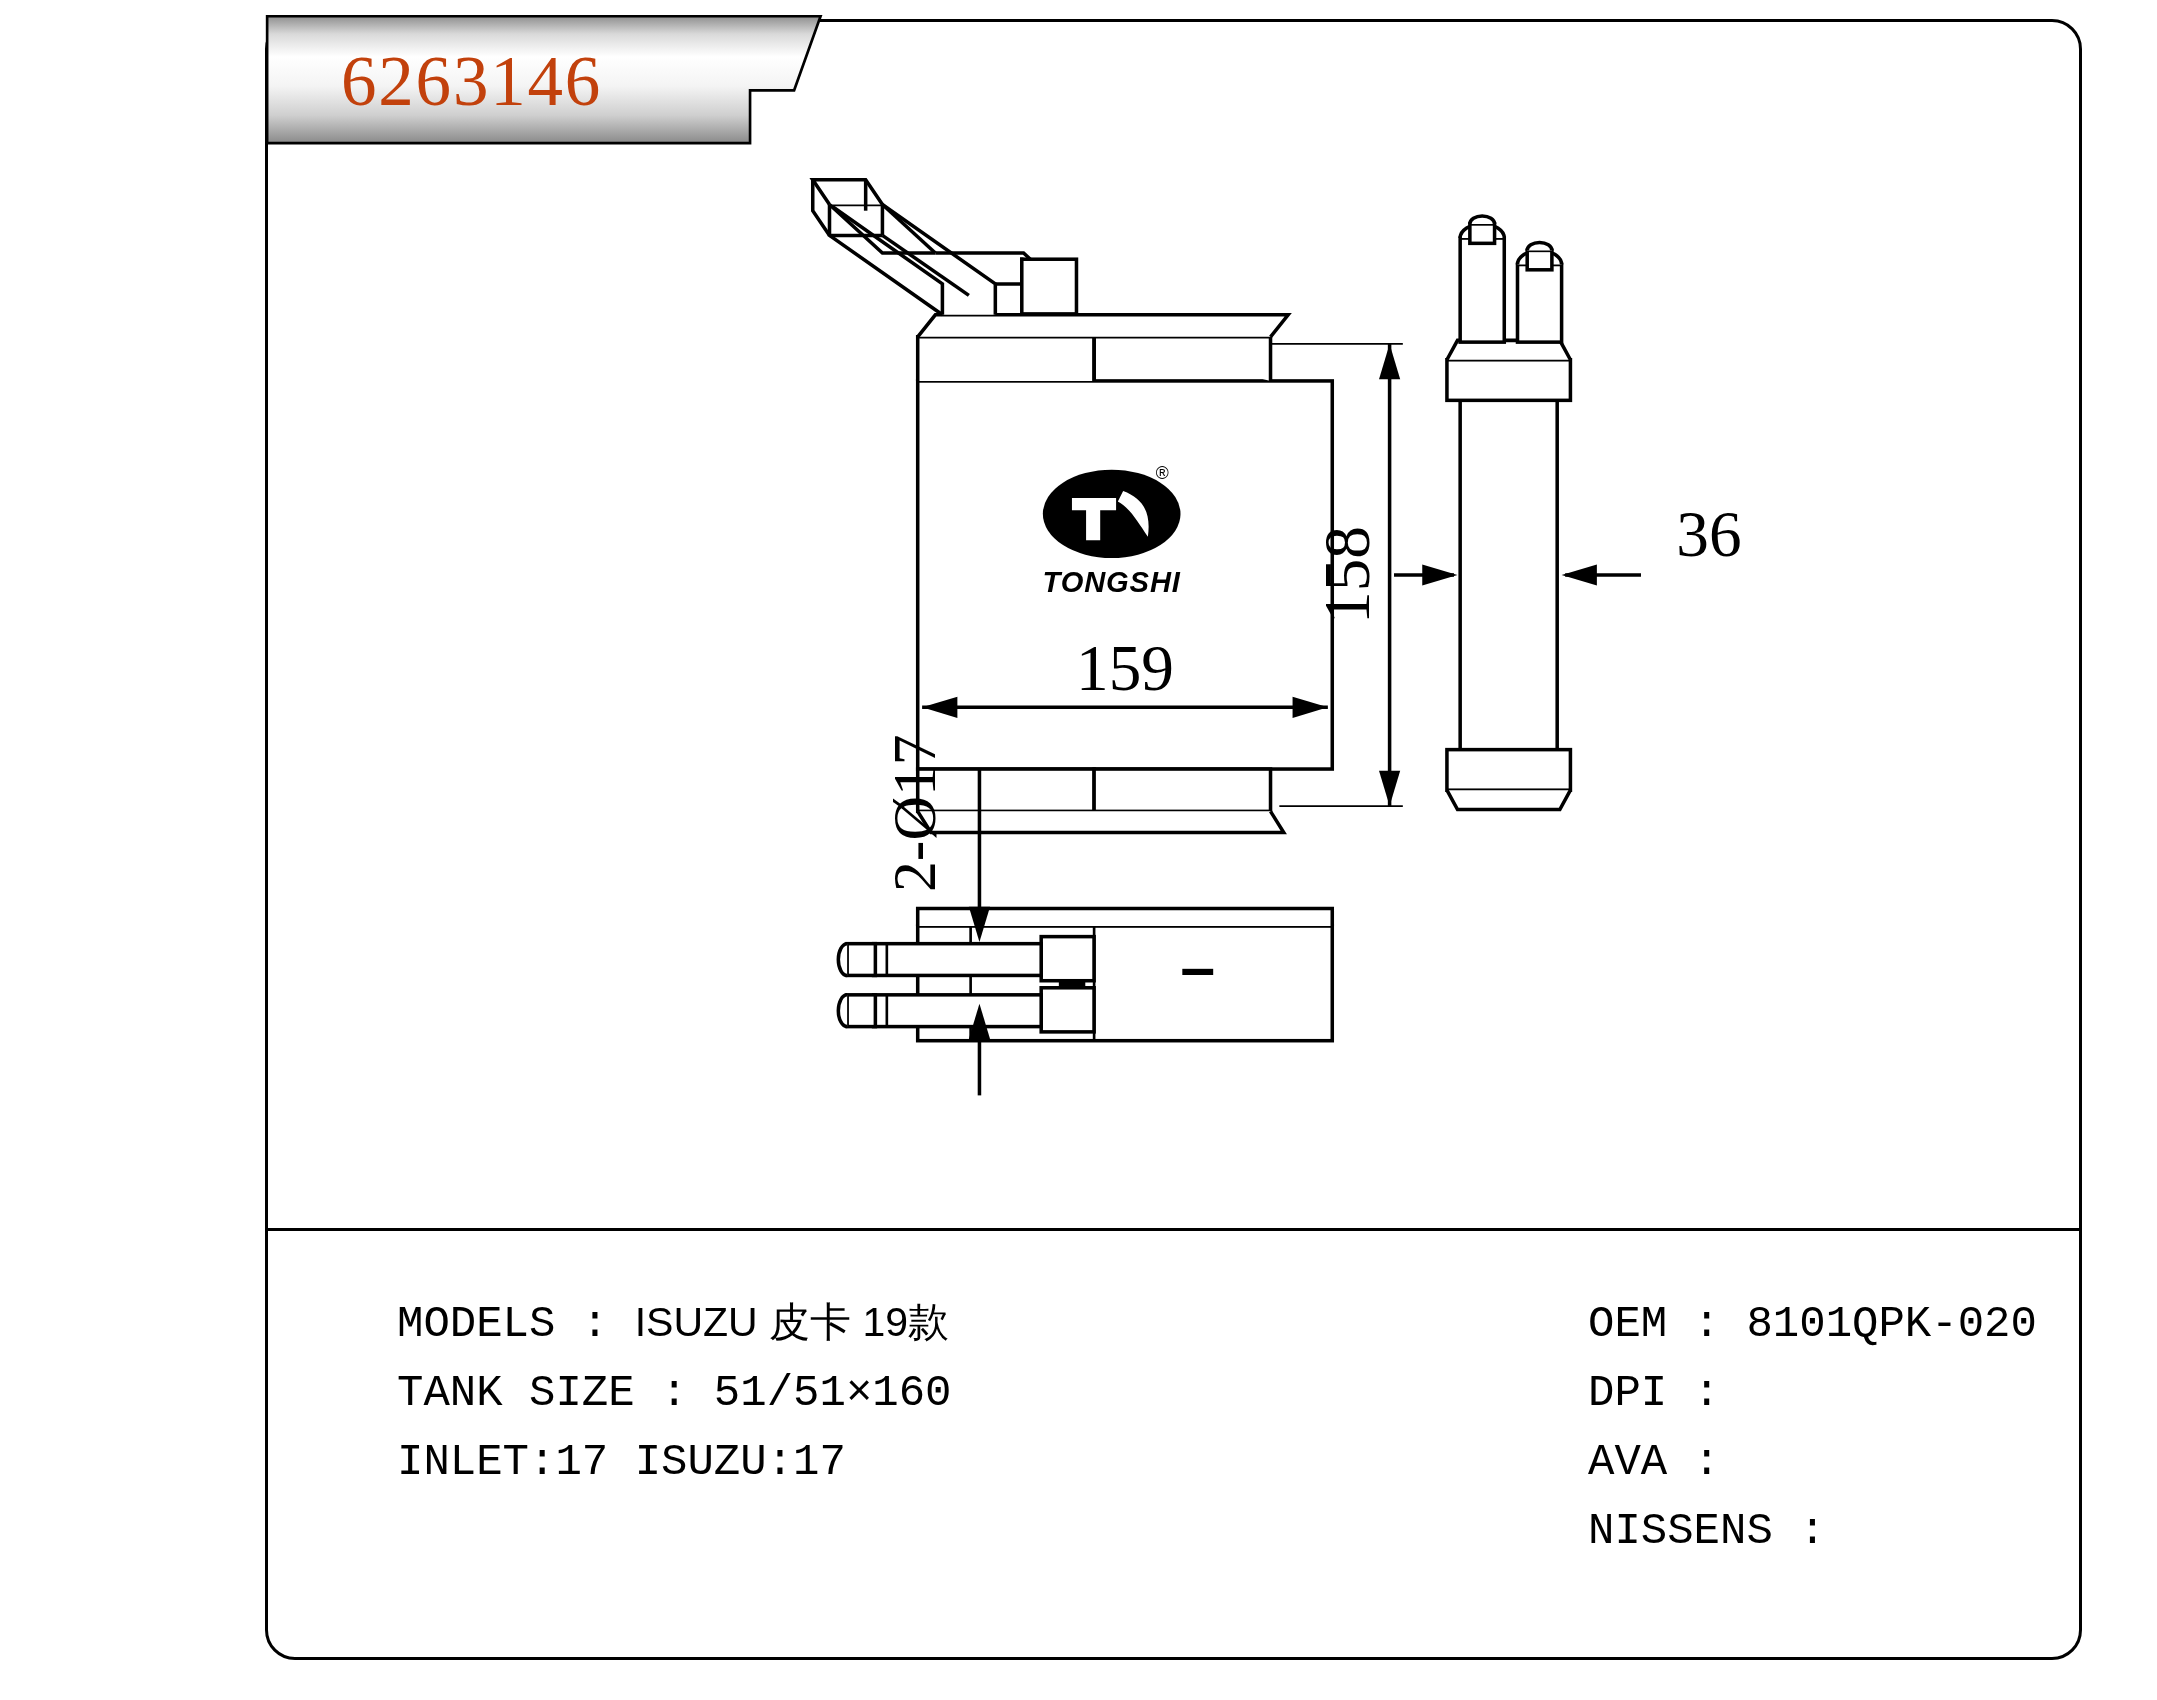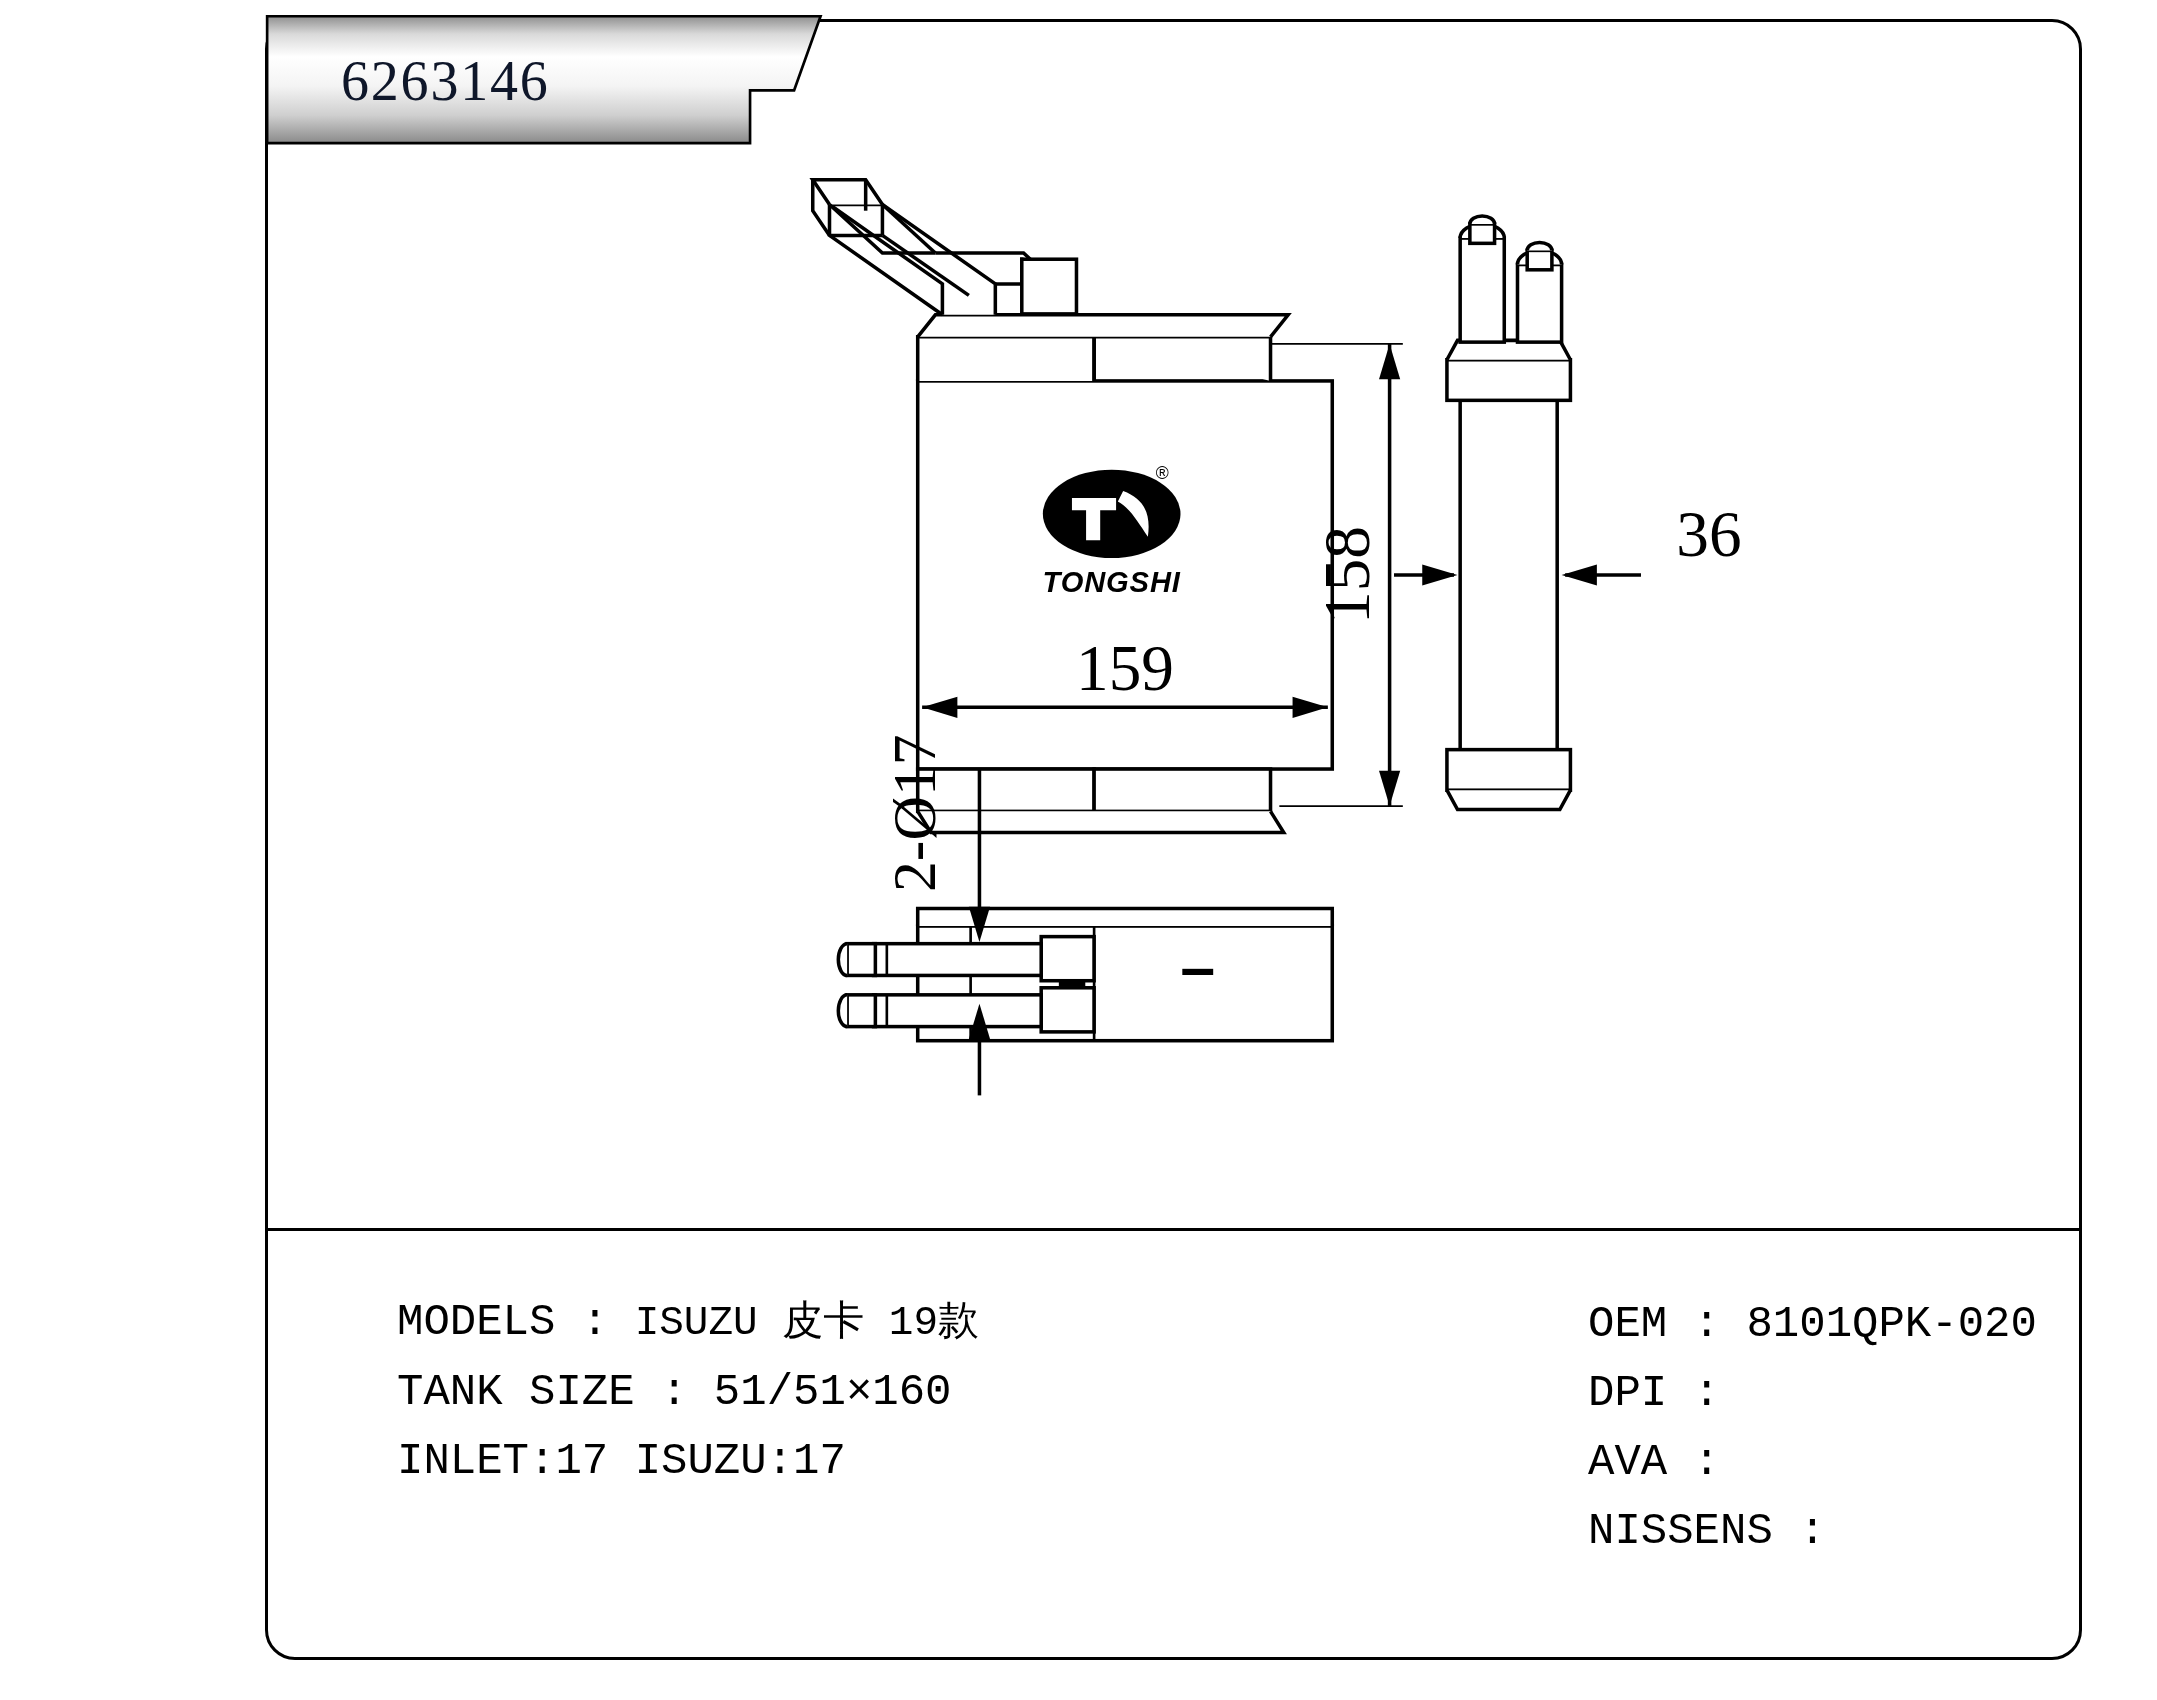--- a/index.html
+++ b/index.html
@@ -43,23 +43,23 @@
     position: absolute;
     left: 0;
     top: 0;
     width: 618px;
     height: 141px;
     display: flex;
     align-items: center;
     padding-left: 85px;
     box-sizing: border-box;
     font-family: "Liberation Serif", serif;
-    font-size: 56px;
+    font-size: 71px;
     letter-spacing: 1.8px;
-    color: #0f172a;
+    color: #c2410c;
   }
   
   .divider {
     position: absolute;
     left: 266px;
     top: 1228px;
     width: 1814px;
     height: 0;
     border-top: 3.5px solid #000;
   }
@@ -106,21 +106,21 @@
     width: 459px;
   }
   .info-row {
     font-size: 44px;
     line-height: 69px;
     color: #000;
     white-space: nowrap;
   }
   .info-row .lbl { letter-spacing: 0px; }
   .info-row .val { }
-  .cjk { font-family: Liberation Mono, monospace; font-size: 41px; }
+  .cjk { font-family: Liberation Sans, sans-serif; font-size: 41px; }
 </style>
 </head>
 <body>
 
 <div id="sheet">
 
   <div class="frame"></div>
 
   <div class="divider"></div>
 

